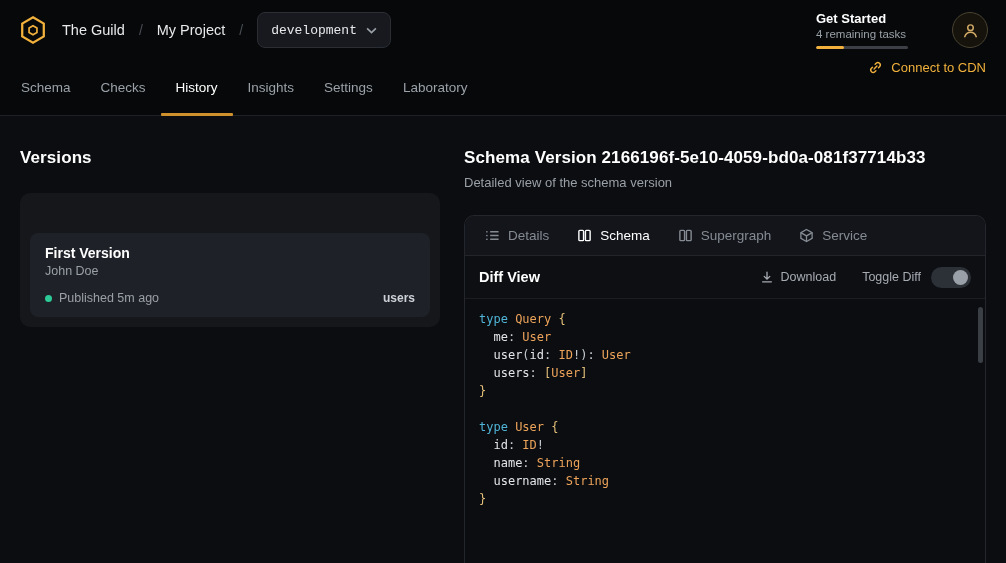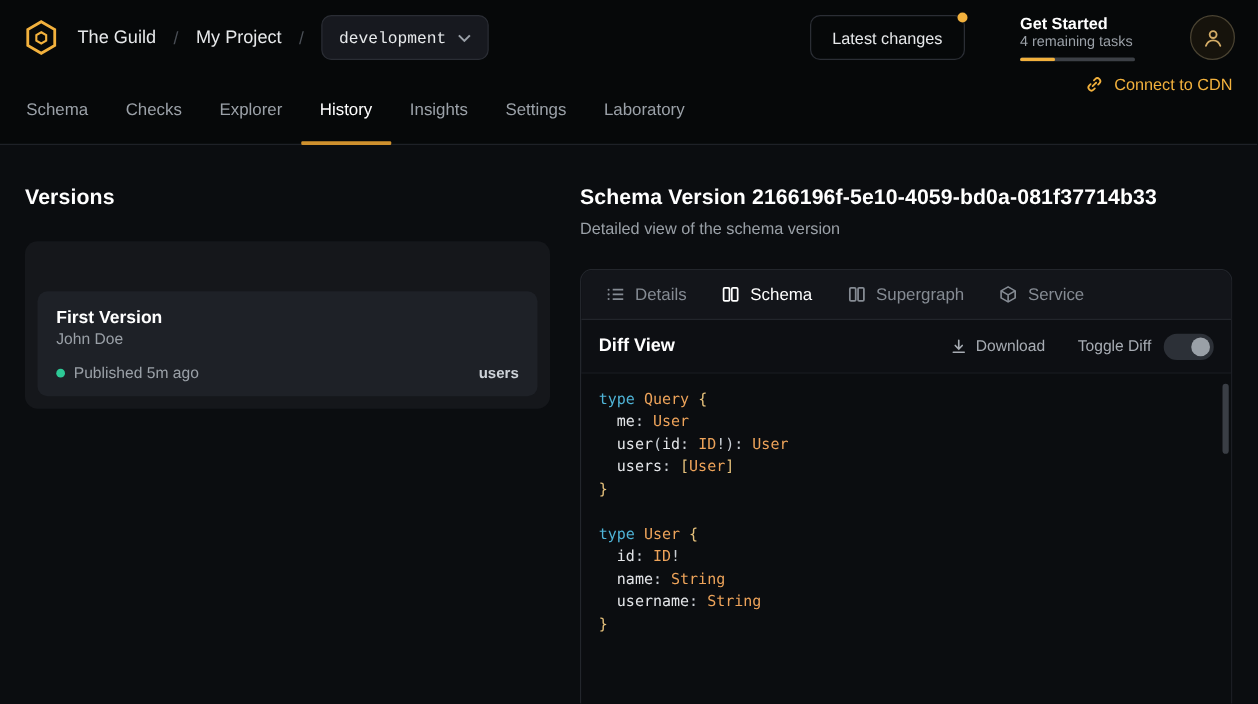--- a/index.html
+++ b/index.html
@@ -162,24 +162,20 @@
     <button class="target-select">
       <span>development</span>
       <span style="display:flex;">
         <svg width="11" height="7" viewBox="0 0 10 6" fill="none">
             <path d="M1 1l4 4 4-4" stroke="#9aa0a7" stroke-width="1.5"></path>
           </svg>
       </span>
     </button>
   </div>
   <div class="topbar-right">
-    <button class="latest-changes">
-      <span>Latest changes</span>
-      <span class="notif-dot"></span>
-    </button>
     <div class="get-started">
       <div class="gs-title">Get Started</div>
       <div class="gs-sub">4 remaining tasks</div>
       <div class="gs-bar">
         <div class="gs-fill" style="width: 30%;"></div>
       </div>
     </div>
     <button class="avatar">
       <span style="display:flex;">
         <svg width="17" height="17" viewBox="0 0 16 16" fill="none" stroke="#d2ab66" stroke-width="1.4" stroke-linecap="round">
@@ -188,21 +184,20 @@
         </svg>
       </span>
     </button>
   </div>
 </header>
 
 <nav class="navrow">
   <div class="tabs">
     <a class="tab">Schema</a>
     <a class="tab">Checks</a>
-    <a class="tab">Explorer</a>
     <a class="tab active">History</a>
     <a class="tab">Insights</a>
     <a class="tab">Settings</a>
     <a class="tab">Laboratory</a>
   </div>
   <a class="cdn-link">
     <span style="display:flex;">
       <svg width="15" height="15" viewBox="0 0 16 16" fill="none" stroke="currentColor" stroke-width="1.5" stroke-linecap="round">
         <path d="M6.5 9.5l3-3"></path>
         <path d="M7.6 4.6l1.1-1.1a2.5 2.5 0 013.6 3.6L11.2 8.2"></path>

